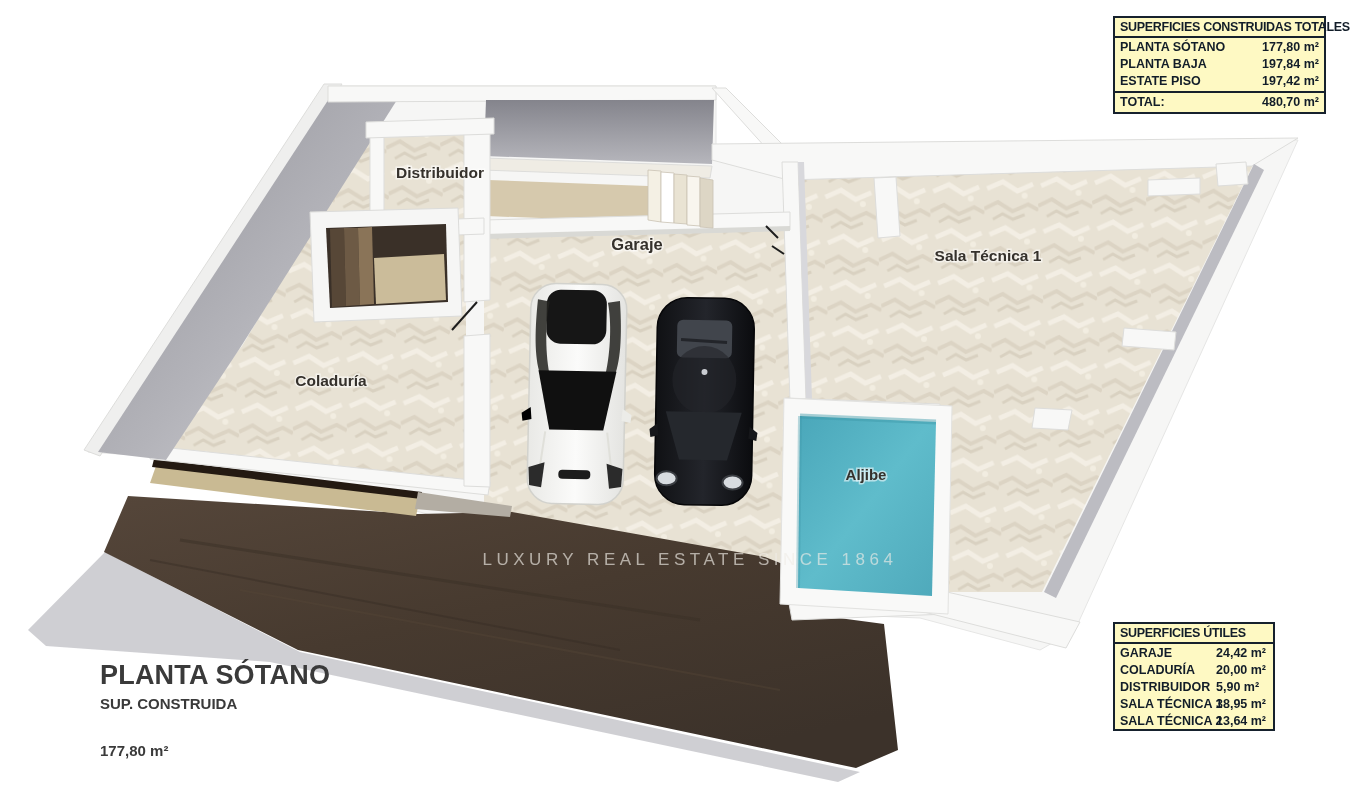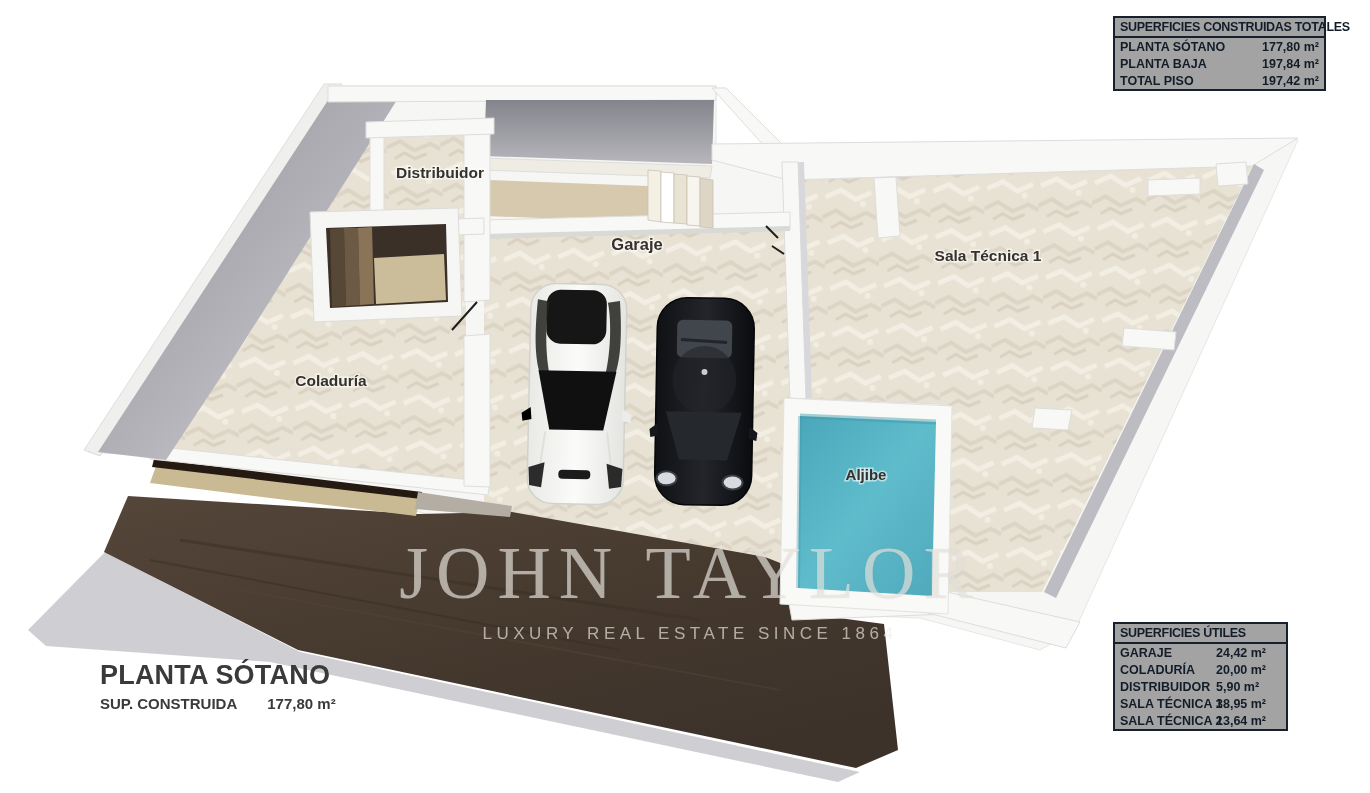--- a/index.html
+++ b/index.html
@@ -23,42 +23,42 @@
     letter-spacing:8px;color:rgba(243,241,236,.60);white-space:nowrap;line-height:1;
     text-shadow:0 0 1px rgba(120,110,100,.25);
   }
   .wm-tagline{
     margin-top:14px;font-size:17px;letter-spacing:4.5px;color:rgba(240,237,231,.65);
     white-space:nowrap;
   }
 
   
   .info-table{
-    position:absolute;background:#a3a3a3;border:2px solid #16212d;
+    position:absolute;background:#fef9c3;border:2px solid #16212d;
     color:#121d29;font-weight:bold;box-sizing:border-box;
   }
   .t-built{left:1113px;top:16px;width:213px;}
-  .t-useful{left:1113px;top:622px;width:175px;}
+  .t-useful{left:1113px;top:622px;width:162px;}
   .t-header{
     padding:2px 5px 2px 5px;border-bottom:2px solid #16212d;
     font-size:12.5px;letter-spacing:-0.3px;white-space:nowrap;
   }
   .t-row{display:flex;justify-content:space-between;padding:1.5px 5px;font-size:12.5px;white-space:nowrap;}
   .t-row .val{text-align:right;}
   .t-useful .t-row{justify-content:flex-start;}
   .t-useful .t-row .lbl{width:96px;}
   .t-total{
     display:flex;justify-content:space-between;padding:2px 5px 3px 5px;
     border-top:2px solid #16212d;margin-top:2px;font-size:12.5px;white-space:nowrap;
   }
 
   
   .title-block{position:absolute;left:100px;top:660px;color:#3a3a3a;}
   .tb-name{font-size:27px;font-weight:bold;letter-spacing:.2px;}
-  .tb-sub{display:flex;gap:30px;font-size:15px;font-weight:bold;margin-top:4px;}
+  .tb-sub{display:flex;gap:30px;font-size:15px;font-weight:bold;margin-top:4px;flex-direction:column;}
 </style>
 </head>
 <body>
 
 <svg width="1370" height="793" viewBox="0 0 1370 793">
   <defs>
     <pattern id="tile" patternUnits="userSpaceOnUse" width="54" height="46" patternTransform="rotate(-3)">
       <rect width="54" height="46" fill="#e8e2d4"></rect>
       <path d="M4 10 L20 4 L34 14 L50 8" stroke="#f4f0e6" stroke-width="5" fill="none" opacity=".9"></path>
       <path d="M0 30 L14 24 L28 34 L44 28 L54 34" stroke="#d9d1c0" stroke-width="4" fill="none" opacity=".8"></path>
@@ -207,37 +207,40 @@
   <g>
     <text class="room-label" x="440" y="178" font-size="15.5">Distribuidor</text>
     <text class="room-label" x="637" y="250" font-size="16.5">Garaje</text>
     <text class="room-label" x="988" y="261" font-size="15.5">Sala Técnica 1</text>
     <text class="room-label" x="331" y="386" font-size="15.5">Coladuría</text>
     <text class="room-label" x="866" y="480" font-size="15">Aljibe</text>
   </g>
 </svg>
 
 <div class="wm">
-  <div class="wm-title">JOHN TAYLOR</div>
   <div class="wm-tagline">LUXURY REAL ESTATE SINCE 1864</div>
 </div>
 
 <div class="info-table t-built">
   <div class="t-header">SUPERFICIES CONSTRUIDAS TOTALES</div>
   <div class="t-row">
     <span class="lbl">PLANTA SÓTANO</span>
     <span class="val">177,80 m²</span>
   </div>
   <div class="t-row">
     <span class="lbl">PLANTA BAJA</span>
     <span class="val">197,84 m²</span>
   </div>
   <div class="t-row">
-    <span class="lbl">TOTAL PISO</span>
+    <span class="lbl">ESTATE PISO</span>
     <span class="val">197,42 m²</span>
+  </div>
+  <div class="t-total">
+    <span class="lbl">TOTAL:</span>
+    <span class="val">480,70 m²</span>
   </div>
 </div>
 
 <div class="info-table t-useful">
   <div class="t-header">SUPERFICIES ÚTILES</div>
   <div class="t-row">
     <span class="lbl">GARAJE</span>
     <span class="val">24,42 m²</span>
   </div>
   <div class="t-row">

